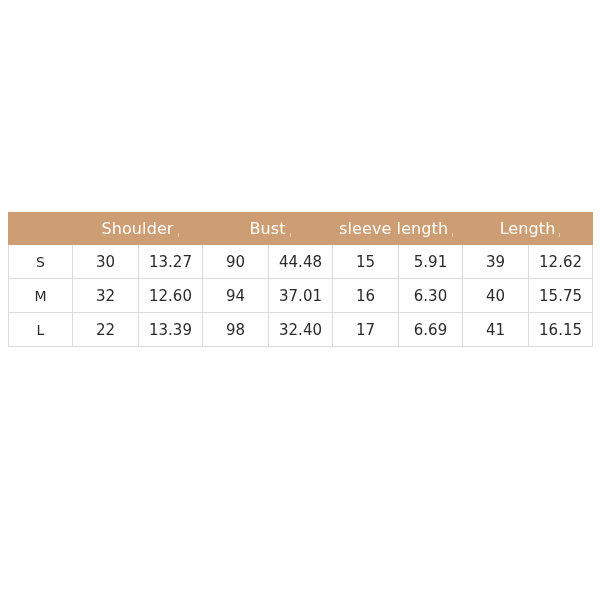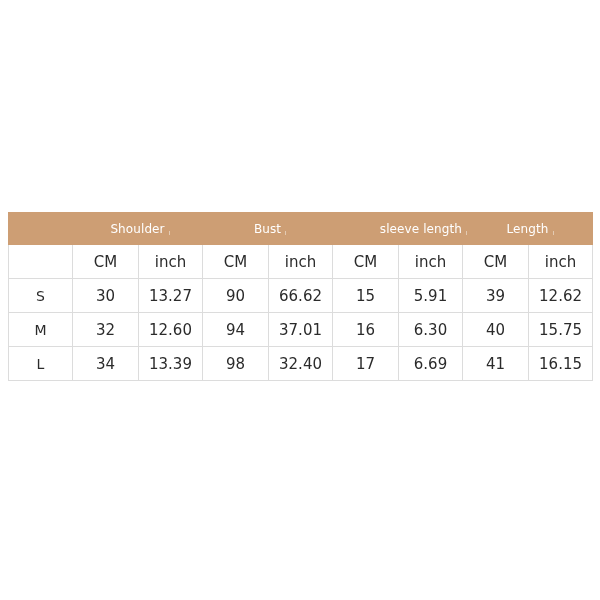--- a/index.html
+++ b/index.html
@@ -41,21 +41,21 @@
   
   col.c-size  { width: 64px; }
   col.c-cm    { width: 66px; }
   col.c-inch  { width: 64px; }
 
   
   tr.group-row th {
     background: #cd9e74;
     color: #ffffff;
     height: 31px;
-    font-size: 12px;
+    font-size: 16px;
     border-color: #cd9e74;
     border-left-color: #e0bb96;
     border-right-color: #cd9e74;
     letter-spacing: 0.1px;
   }
   tr.group-row th.corner-cell {
     background: #cd9e74;
     border-left-color: #cd9e74;
   }
   .group-label {
@@ -69,21 +69,21 @@
     right: -5px;
     bottom: 1px;
     width: 1px;
     height: 4px;
     background: rgba(255,255,255,0.45);
   }
   th.group-left .group-label {
     
   }
   tr.group-row th.group-left {
-    text-align: right;
+    text-align: left;
     padding-left: 6px;
   }
 
   
   tr.unit-row td {
     height: 33px;
     font-size: 15px;
     color: #2b2b2b;
     background: #ffffff;
   }
@@ -129,61 +129,50 @@
           <span class="group-label">Bust</span>
         </th>
         <th colspan="2" class="group-left">
           <span class="group-label">sleeve length</span>
         </th>
         <th colspan="2">
           <span class="group-label">Length</span>
         </th>
       </tr>
 
-      <tr class="unit-row">
-        <td class="blank-cell"></td>
-        <td>CM</td>
-        <td>inch</td>
-        <td>CM</td>
-        <td>inch</td>
-        <td>CM</td>
-        <td>inch</td>
-        <td>CM</td>
-        <td>inch</td>
-      </tr>
     </thead>
 
     <tbody>
       <tr class="data-row">
         <td class="size-cell">S</td>
         <td>30</td>
         <td>13.27</td>
         <td>90</td>
-        <td>66.62</td>
+        <td>44.48</td>
         <td>15</td>
         <td>5.91</td>
         <td>39</td>
         <td>12.62</td>
       </tr>
 
       <tr class="data-row">
         <td class="size-cell">M</td>
         <td>32</td>
         <td>12.60</td>
         <td>94</td>
         <td>37.01</td>
         <td>16</td>
         <td>6.30</td>
         <td>40</td>
         <td>15.75</td>
       </tr>
 
       <tr class="data-row">
         <td class="size-cell">L</td>
-        <td>34</td>
+        <td>22</td>
         <td>13.39</td>
         <td>98</td>
         <td>32.40</td>
         <td>17</td>
         <td>6.69</td>
         <td>41</td>
         <td>16.15</td>
       </tr>
     </tbody>
   </table>

